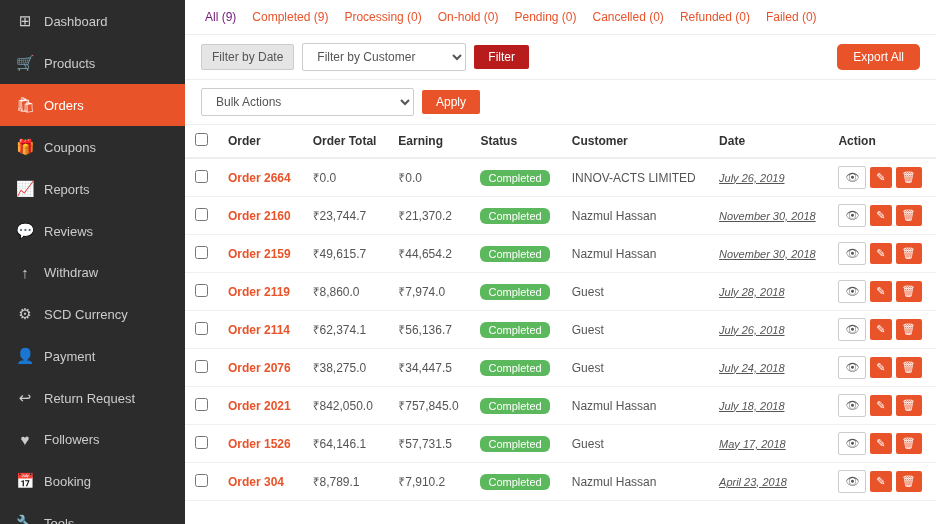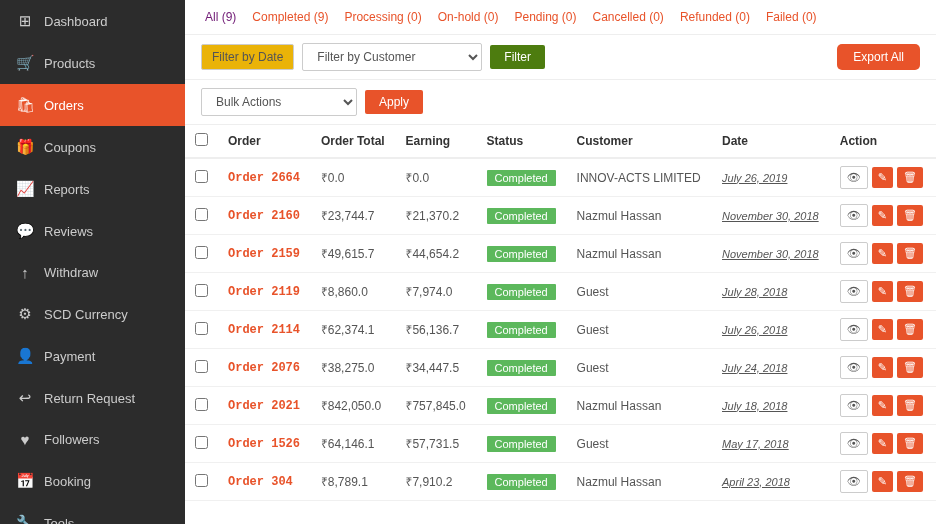--- a/index.html
+++ b/index.html
@@ -62,39 +62,39 @@
       padding: 8px 16px;
       gap: 8px;
       border-bottom: 1px solid #eee;
       background: #fff;
       justify-content: space-between;
     }
     .filter-left { display: flex; align-items: center; gap: 8px; }
     .filter-right { display: flex; gap: 8px; }
 
     .filter-date-btn {
-      background: #eab308;
+      background: #e5e5e5;
       border: 1px solid #ccc;
       padding: 5px 10px;
       font-size: 12px;
       cursor: pointer;
       border-radius: 2px;
       color: #555;
     }
     .filter-customer-select {
       border: 1px solid #ccc;
       padding: 5px 10px;
       font-size: 12px;
       border-radius: 2px;
       color: #555;
-      width: 180px;
+      width: 164px;
       background: #fff;
     }
     .filter-btn {
-      background: #4d7c0f;
+      background: #b91c1c;
       color: #fff;
       border: none;
       padding: 5px 14px;
       font-size: 12px;
       cursor: pointer;
       border-radius: 2px;
     }
     .export-btn {
       background: #e8532a;
       color: #fff;
@@ -113,21 +113,21 @@
       gap: 8px;
       border-bottom: 1px solid #eee;
       background: #fff;
     }
     .bulk-select {
       border: 1px solid #ccc;
       padding: 5px 10px;
       font-size: 12px;
       border-radius: 2px;
       color: #555;
-      width: 156px;
+      width: 213px;
       background: #fff;
     }
     .apply-btn {
       background: #e8532a;
       color: #fff;
       border: none;
       padding: 5px 14px;
       font-size: 12px;
       cursor: pointer;
       border-radius: 2px;
@@ -149,27 +149,27 @@
       background: #fff;
     }
     .orders-table td {
       padding: 7px 10px;
       font-size: 12px;
       color: #555;
       border-bottom: 1px solid #f0f0f0;
       vertical-align: middle;
     }
 
-    .order-link { color: #e8532a; text-decoration: none; font-weight: bold; font-family: Liberation Mono, monospace; }
+    .order-link { color: #e8532a; text-decoration: none; font-weight: bold; }
 
     .status-badge {
       background: #5cb85c;
       color: #fff;
       padding: 2px 8px;
-      border-radius: 1px;
+      border-radius: 6px;
       font-size: 11px;
       white-space: nowrap;
     }
 
     .date-link { color: #555; text-decoration: underline; font-size: 11px; font-style: italic; }
 
     .action-btn {
       background: #e8532a;
       color: #fff;
       border: none;

